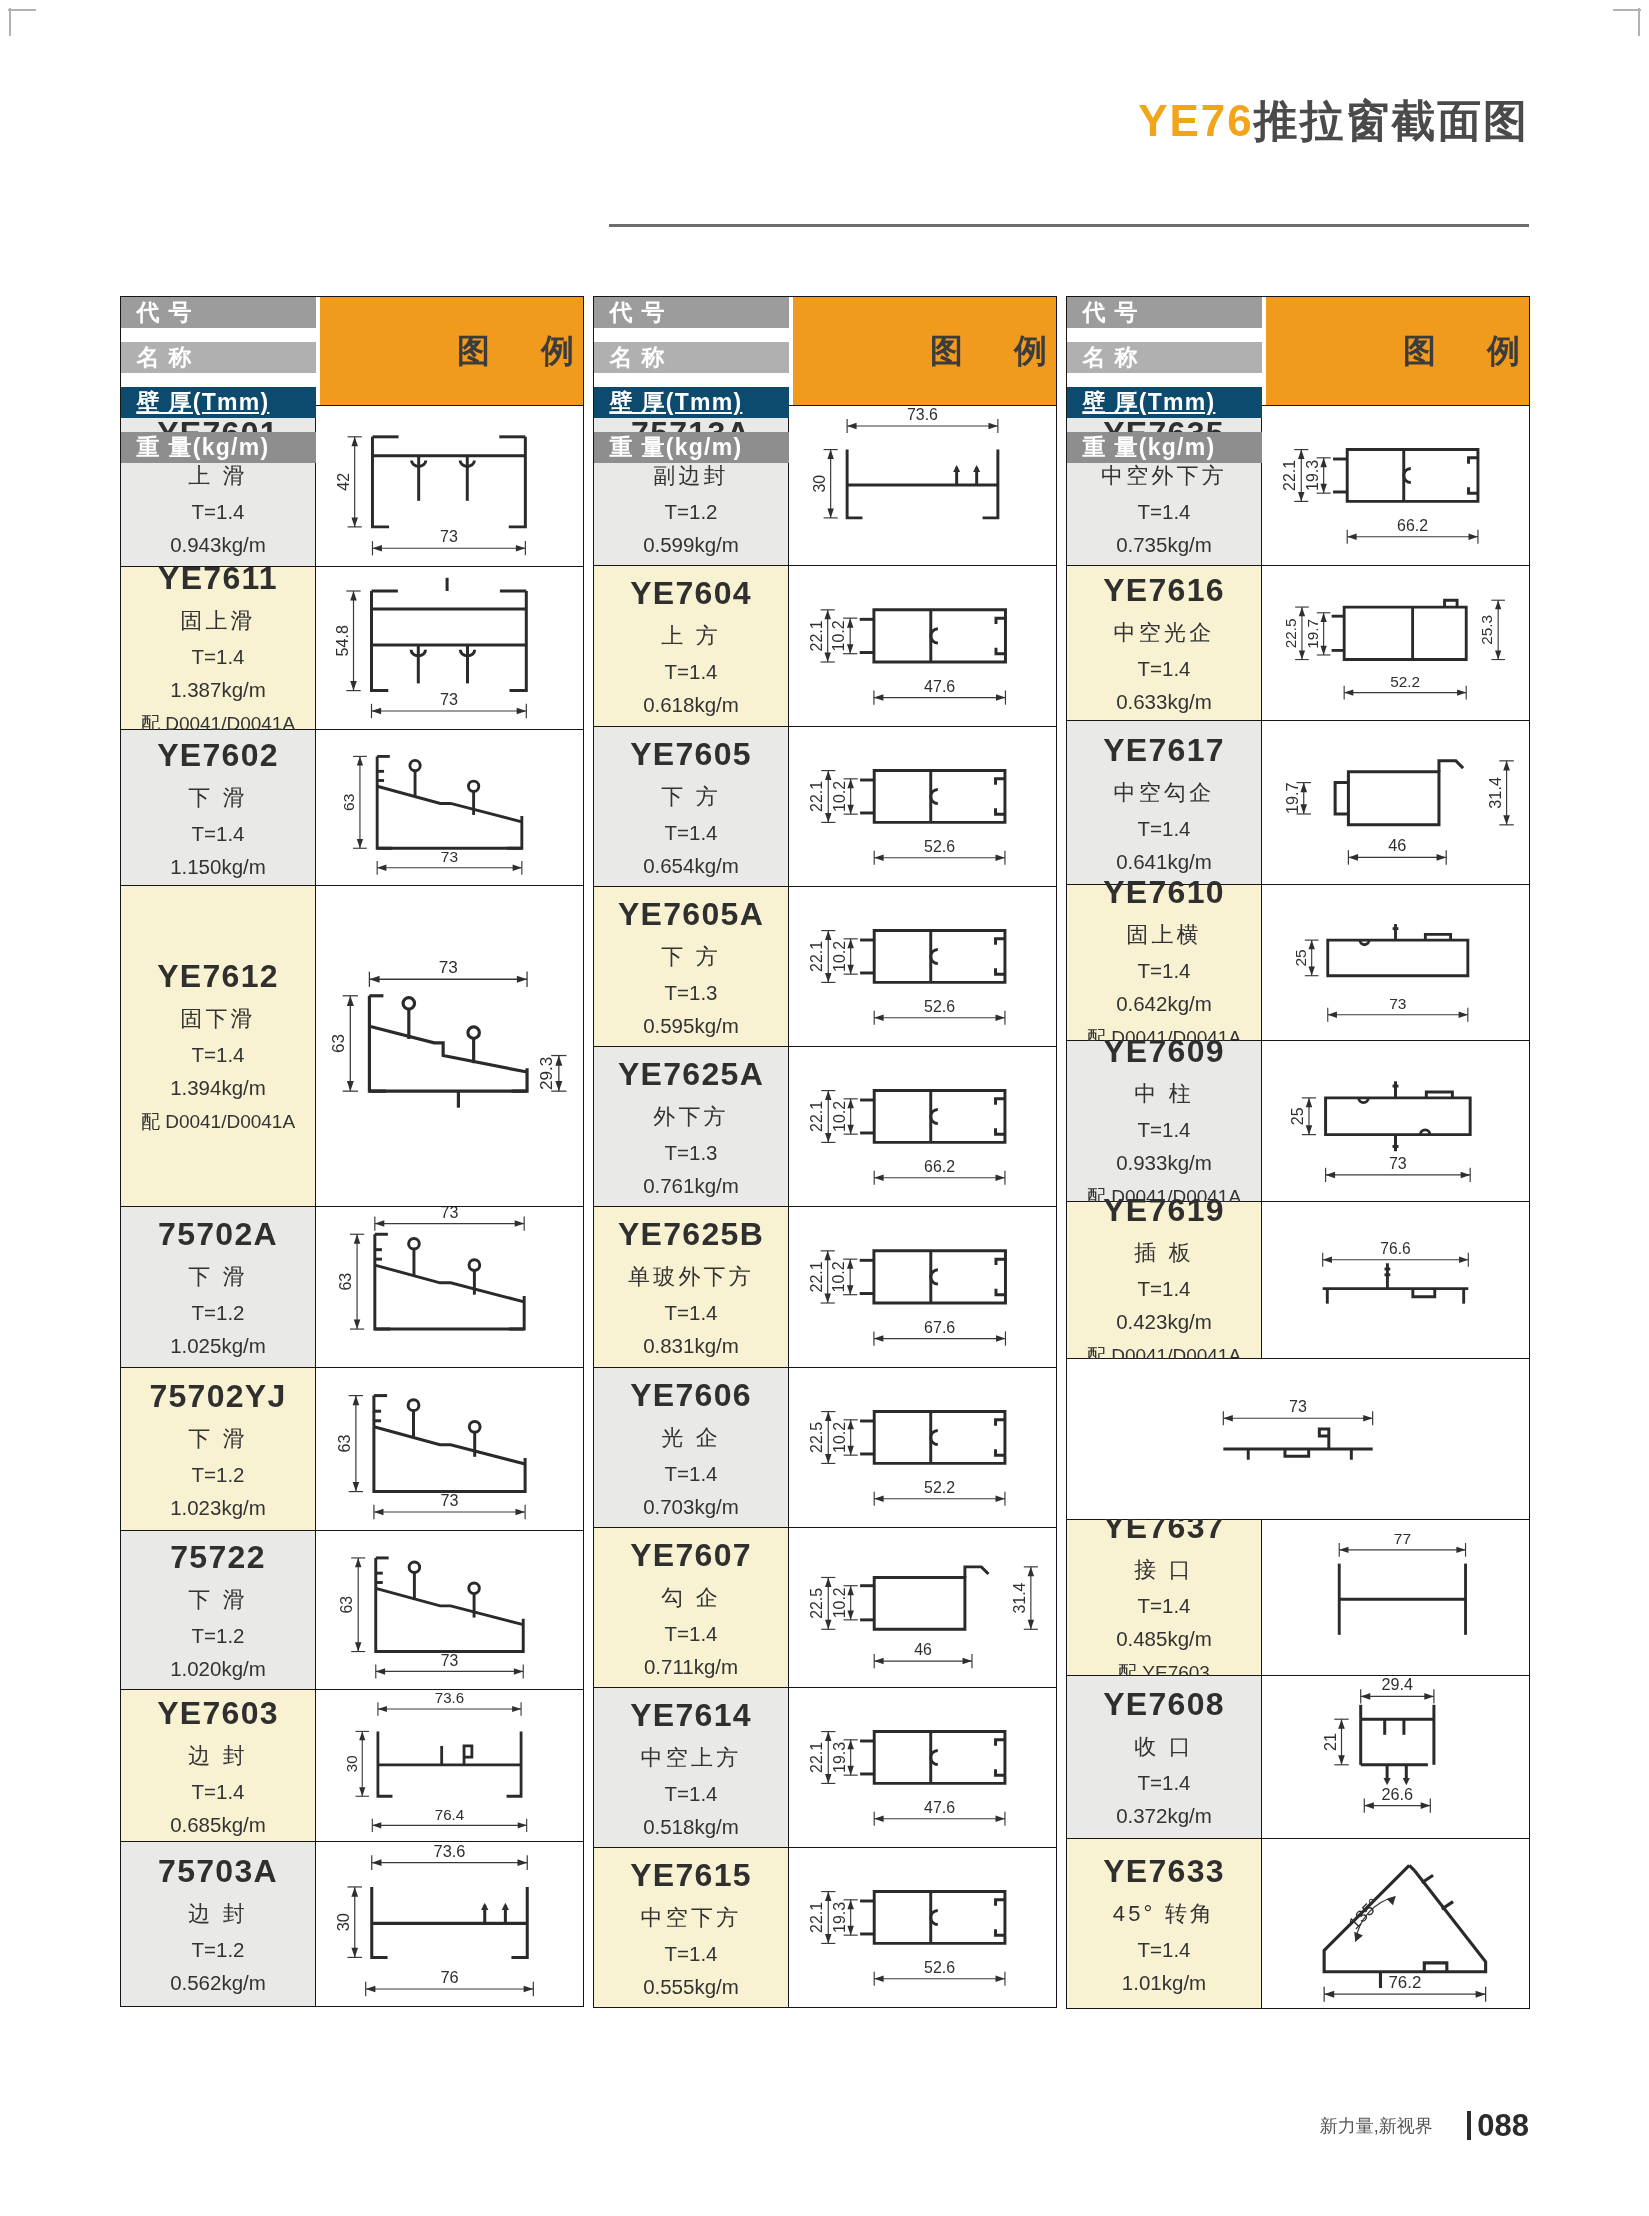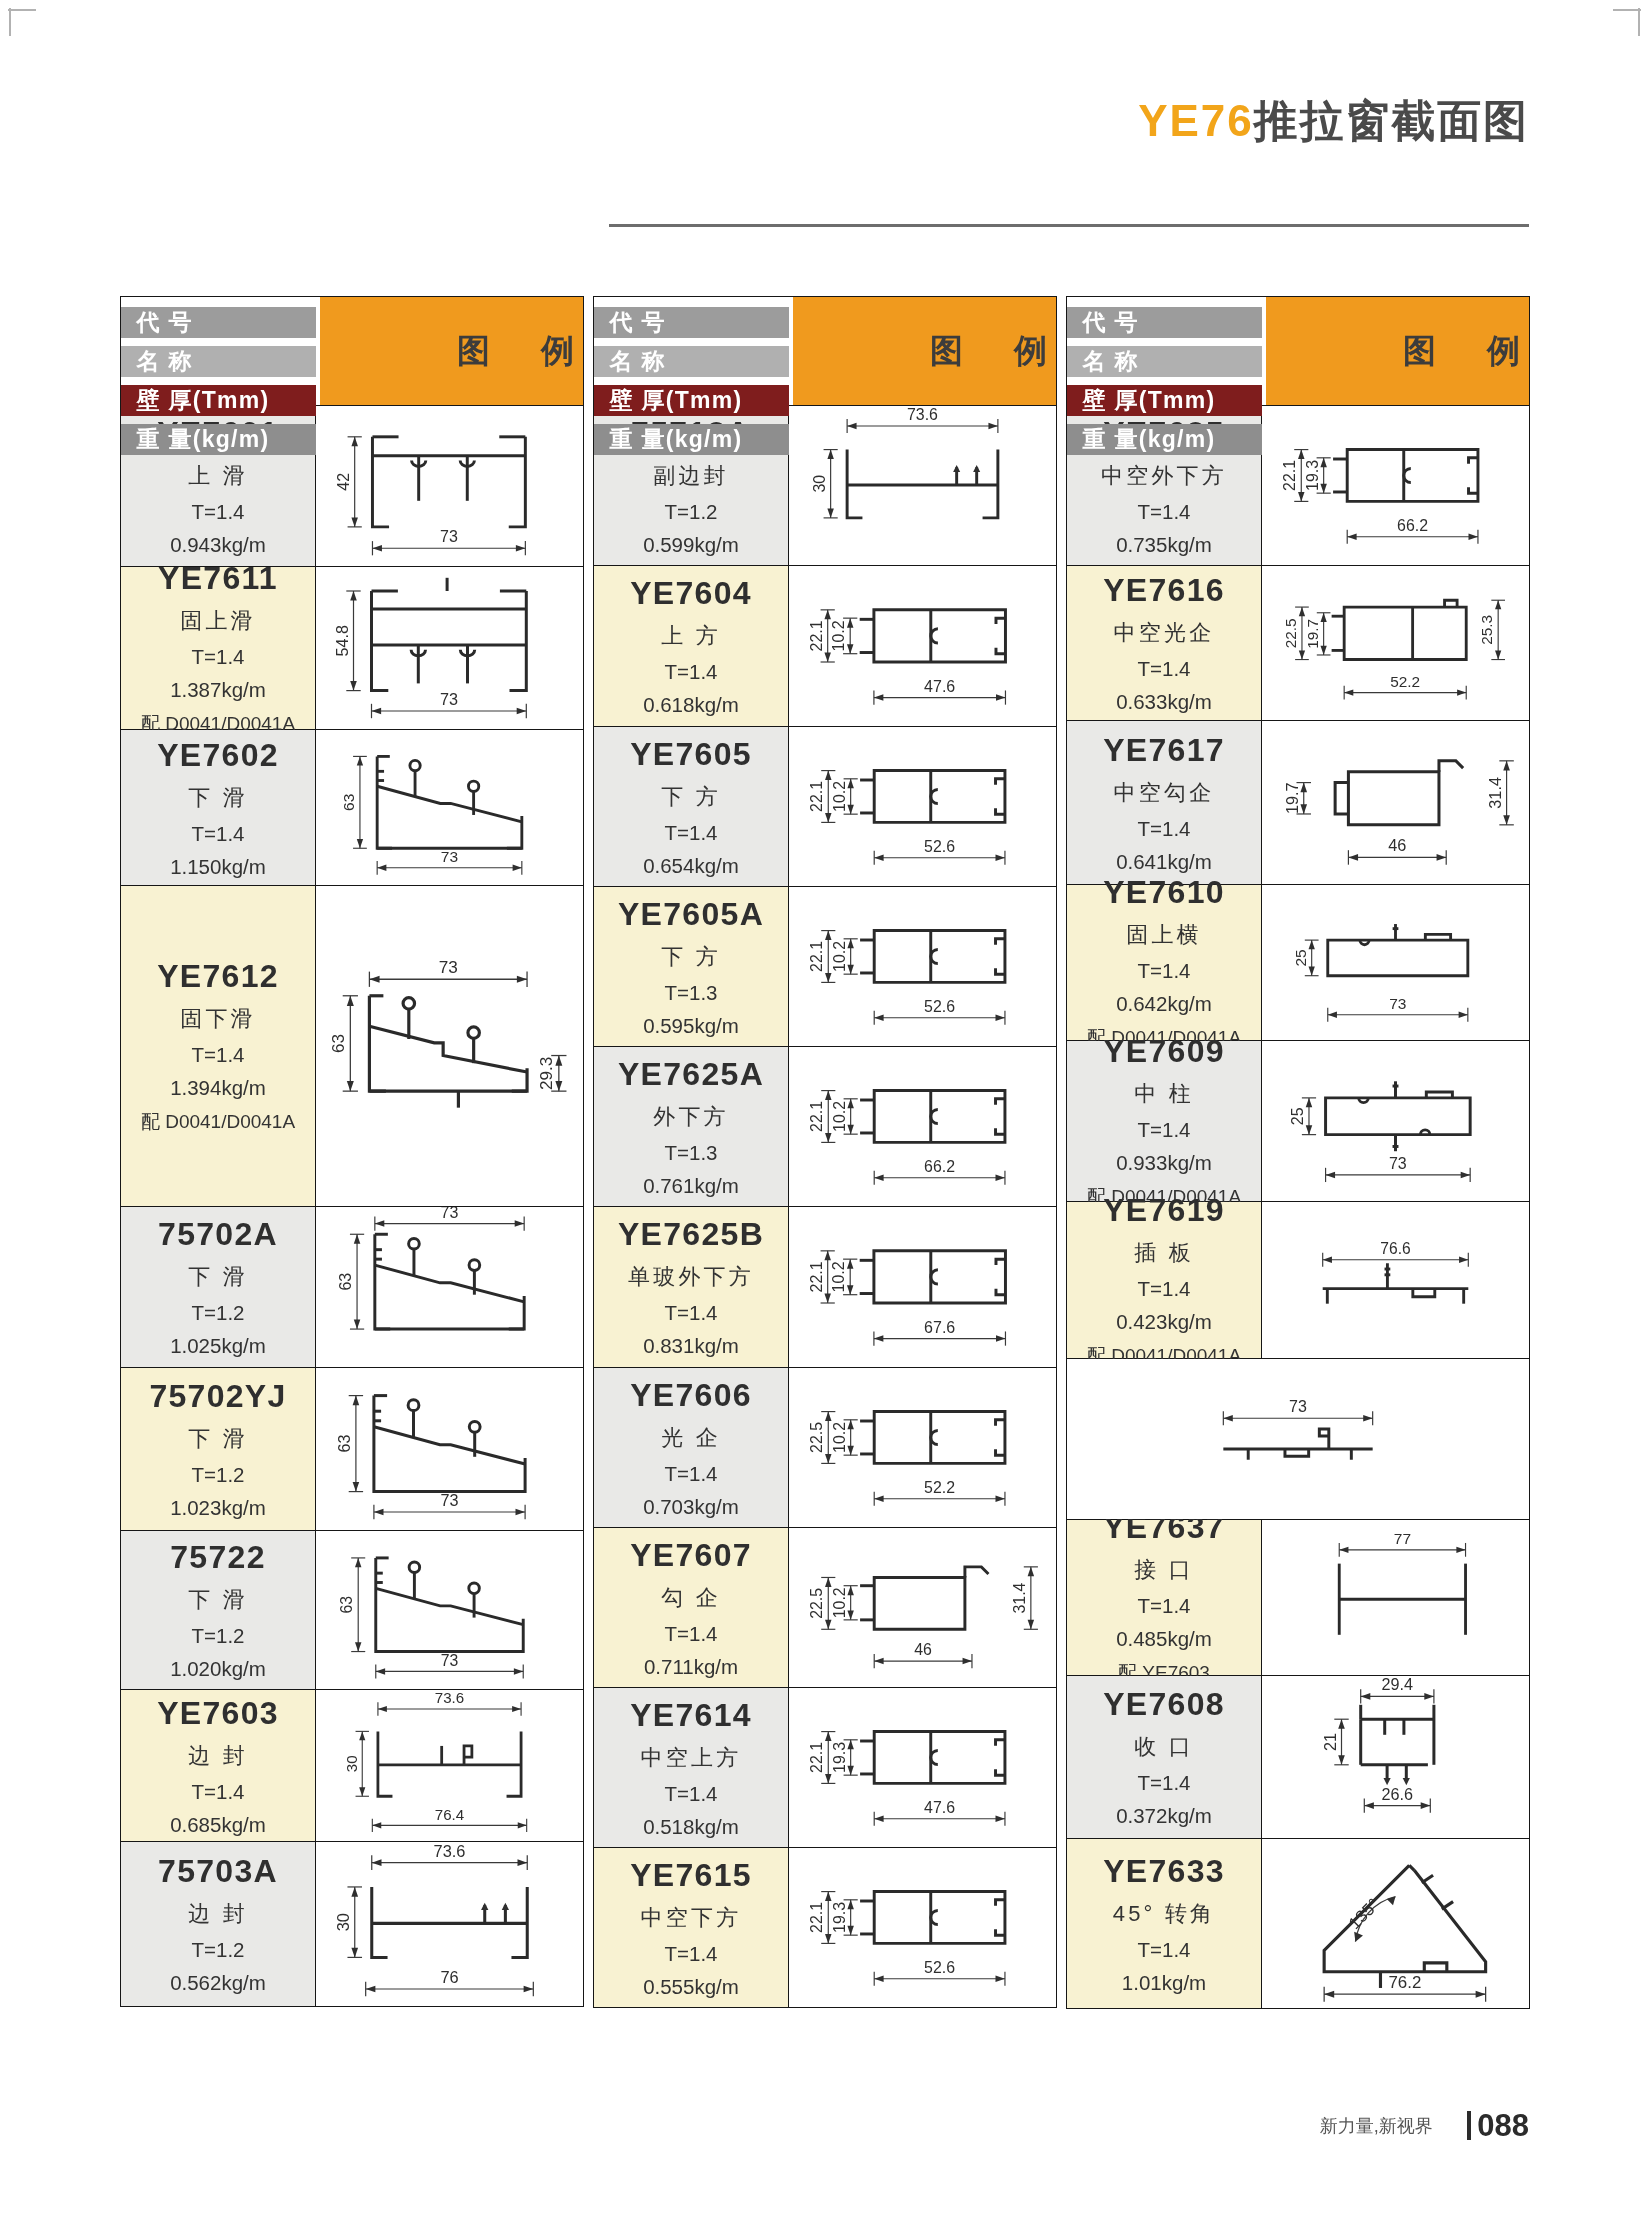--- a/index.html
+++ b/index.html
@@ -9,24 +9,24 @@
   
   .title-block{position:absolute;right:120px;top:97px;text-align:right;}
   .title{font-size:44px;font-weight:bold;color:#4a4a4a;letter-spacing:1.9px;line-height:1.1;text-align:center;}
   .title .accent{color:var(--accent,#F2A51A);}
   .subtitle{font-size:31px;color:#6c6c6c;margin-top:7.7px;letter-spacing:0.6px;}
   .rule{position:absolute;left:609px;right:120px;top:224px;height:2.6px;background:#6d6d6d;}
   
   .table{position:absolute;left:120px;top:296px;width:1410px;height:1713px;}
   .group{position:absolute;top:0;width:464px;border:1.9px solid #161616;background:#fff;box-sizing:border-box;}
   .ghead{position:relative;height:108px;background:#fff;}
-  .hbars{position:absolute;left:0;top:10px;width:195px;height:100%;display:flex;flex-direction:column;gap:8px;}
+  .hbars{position:absolute;left:0;top:0;width:195px;height:100%;display:flex;flex-direction:column;gap:14px;}
   .hbar{flex:1;display:flex;align-items:center;padding-left:15.4px;color:#fff;font-weight:bold;
         font-size:23px;letter-spacing:1.3px;}
-  .hb0{background:#9c9c9c;}.hb1{background:#b0b0b0;}.hb2{background:#7f1d1d;}.hb3{background:#8e8e8e;}
+  .hb0{background:#9c9c9c;}.hb1{background:#b0b0b0;}.hb2{background:#0c4a6e;text-decoration:underline;}.hb3{background:#8e8e8e;}
   .legend{position:absolute;left:199px;top:0;right:0;bottom:0;background:var(--legend,#F09A1E);
           display:flex;align-items:center;justify-content:flex-end;font-size:33px;font-weight:bold;
           color:#3c3c3c;letter-spacing:9px;}
   .row{display:flex;border-top:1.9px solid #161616;box-sizing:border-box;}
   .info{width:195px;border-right:1.9px solid #161616;display:flex;flex-direction:column;align-items:center;
         justify-content:center;gap:9px;text-align:center;box-sizing:border-box;padding:3.8px 2.6px;}
   .tone-gray{background:#e9e9e7;}
   .tone-cream{background:#f8f2d2;}
   .code{font-size:32px;font-weight:bold;color:#2f2f2f;letter-spacing:1.3px;}
   .pname{font-size:22px;color:#333;letter-spacing:3.2px;}

